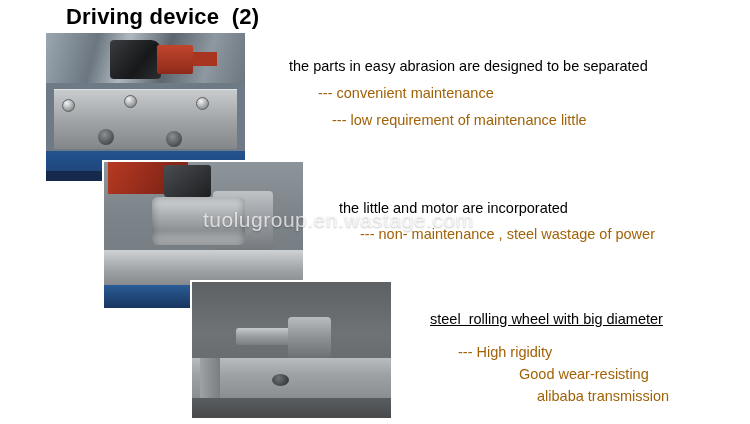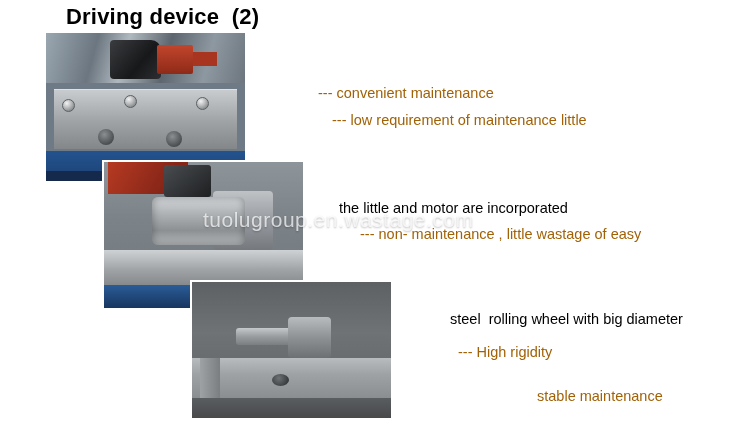--- a/index.html
+++ b/index.html
@@ -192,21 +192,21 @@
     font-size: 14.5px;
   }
 
   .b1-line1 { left: 289px; top: 58px; }
   .b1-line2 { left: 318px; top: 85px; }
   .b1-line3 { left: 332px; top: 112px; }
 
   .b2-line1 { left: 339px; top: 200px; }
   .b2-line2 { left: 360px; top: 226px; }
 
-  .b3-line1 { left: 450px; top: 311px; }
+  .b3-line1 { left: 430px; top: 311px; text-decoration: underline; }
   .b3-line2 { left: 458px; top: 344px; }
   .b3-line3 { left: 519px; top: 366px; }
   .b3-line4 { left: 537px; top: 388px; }
 
   
   .watermark {
     position: absolute;
     left: 203px;
     top: 208px;
     font-size: 21px;
@@ -254,25 +254,27 @@
     <div class="p3-bg"></div>
     <div class="p3-wall"></div>
     <div class="p3-shaft"></div>
     <div class="p3-wheel"></div>
     <div class="p3-table"></div>
     <div class="p3-hole"></div>
     <div class="p3-leg"></div>
     <div class="p3-base"></div>
   </div>
 
+  <div class="txt black b1-line1">the parts in easy abrasion are designed to be separated</div>
   <div class="txt red b1-line2">--- convenient maintenance</div>
   <div class="txt red b1-line3">--- low requirement of maintenance little</div>
 
   <div class="txt black b2-line1">the little and motor are incorporated</div>
-  <div class="txt red b2-line2">--- non- maintenance , little wastage of easy</div>
+  <div class="txt red b2-line2">--- non- maintenance , steel wastage of power</div>
 
   <div class="txt black b3-line1">steel  rolling wheel with big diameter</div>
   <div class="txt red b3-line2">--- High rigidity</div>
-  <div class="txt red b3-line4">stable maintenance</div>
+  <div class="txt red b3-line3">Good wear-resisting</div>
+  <div class="txt red b3-line4">alibaba transmission</div>
 
   <div class="watermark">tuolugroup.en.wastage.com</div>
 
 </div>
 
 </body></html>

